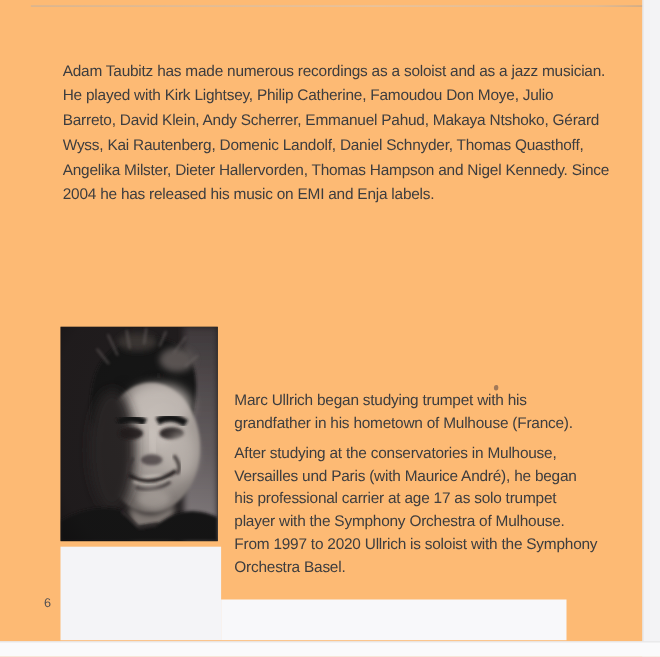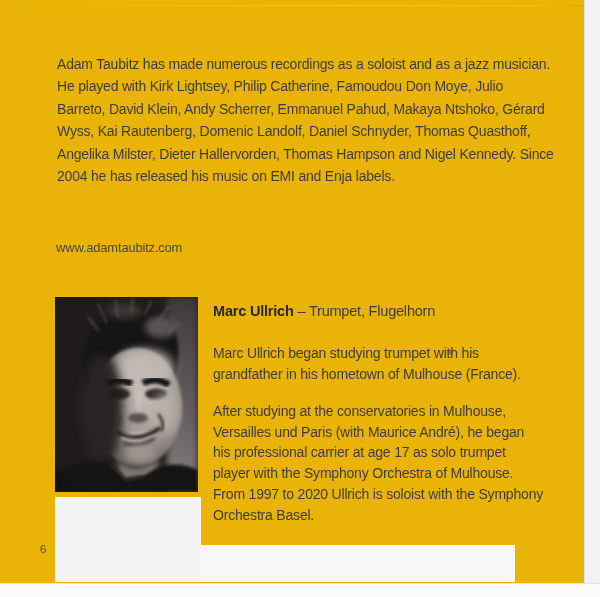--- a/index.html
+++ b/index.html
@@ -1,41 +1,41 @@
 <!DOCTYPE html>
 <html><head>
 <meta charset="utf-8">
 <style>
   html, body { margin: 0; padding: 0; background: #e9e9eb; }
   .scan-page {
     position: relative;
     width: 600px;
     height: 597px;
-    background: #eab308;
+    background: #fdba74;
     overflow: hidden;
     font-family: "Liberation Sans", "DejaVu Sans", sans-serif;
     color: #3d3d3f;
   }
   .txt {
     position: absolute;
     font-size: 14px;
     line-height: 22.4px;
     letter-spacing: -0.2px;
     white-space: pre-line;
   }
   .intro-p1 { left: 57px; top: 53px;  width: 525px; }
   .intro-p2 { left: 57px; top: 196px; width: 525px; }
   .website  { left: 56px; top: 239px; font-size: 13px; line-height: 18px; color: #48484a; }
   .bio-heading {
     position: absolute; left: 213px; top: 301px;
     font-size: 14.5px; line-height: 20.6px; letter-spacing: -0.2px;
   }
   .bio-heading .artist-name { font-weight: bold; color: #29292b; }
   .bio-p { line-height: 20.7px; width: 360px; }
-  .bio-p1 { left: 213px; top: 343px; }
+  .bio-p1 { left: 213px; top: 353px; }
   .bio-p2 { left: 213px; top: 401px; }
   .page-number {
     position: absolute; left: 40px; top: 543px;
     font-size: 11.5px; color: #4f4f52; letter-spacing: 0;
   }
   .photo-frame {
     position: absolute; left: 55px; top: 297px;
     width: 143px; height: 195px;
     overflow: hidden;
     background: #201c1d;
@@ -82,21 +82,20 @@
   <div class="bleed-through-b"></div>
 
   <div class="txt intro-p1">Adam Taubitz has made numerous recordings as a soloist and as a jazz musician.
 He played with Kirk Lightsey, Philip Catherine, Famoudou Don Moye, Julio
 Barreto, David Klein, Andy Scherrer, Emmanuel Pahud, Makaya Ntshoko, Gérard
 Wyss, Kai Rautenberg, Domenic Landolf, Daniel Schnyder, Thomas Quasthoff,
 Angelika Milster, Dieter Hallervorden, Thomas Hampson and Nigel Kennedy. Since
 2004 he has released his music on EMI and Enja labels.</div>
 
 
-  <div class="txt website">www.adamtaubitz.com</div>
 
   <div class="photo-frame">
     <svg width="143" height="195" viewBox="0 0 143 195" xmlns="http://www.w3.org/2000/svg">
       <defs>
         <linearGradient id="bgRight" x1="0" y1="0" x2="0" y2="1">
           <stop offset="0" stop-color="#453f41"></stop>
           <stop offset="0.6" stop-color="#6b6466"></stop>
           <stop offset="1" stop-color="#958e90"></stop>
         </linearGradient>
         <radialGradient id="faceGrad" cx="0.63" cy="0.4" r="0.8">
@@ -164,24 +163,20 @@
       <path d="M62 162 Q82 180 104 160 L101 192 L66 192 Z" fill="#8b837e" filter="url(#b4)"></path>
       <path d="M80 168 L80 192" stroke="#5d5654" stroke-width="6" filter="url(#b4)"></path>
 
       <path d="M0 195 L0 176 Q28 160 54 166 L70 181 L90 178 Q114 160 143 173 L143 195 Z" fill="#151213" filter="url(#b2)"></path>
       <path d="M56 168 L72 183 L88 180" stroke="#3a3434" stroke-width="2" fill="none" filter="url(#b2)"></path>
 
       <rect width="143" height="195" fill="url(#vig)"></rect>
     </svg>
   </div>
 
-  <div class="bio-heading">
-    <span class="artist-name">Marc Ullrich</span>
-    <span class="artist-instruments">– Trumpet, Flugelhorn</span>
-  </div>
 
   <div class="txt bio-p bio-p1">Marc Ullrich began studying trumpet with his
 grandfather in his hometown of Mulhouse (France).</div>
 
   <div class="txt bio-p bio-p2">After studying at the conservatories in Mulhouse,
 Versailles und Paris (with Maurice André), he began
 his professional carrier at age 17 as solo trumpet
 player with the Symphony Orchestra of Mulhouse.
 From 1997 to 2020 Ullrich is soloist with the Symphony
 Orchestra Basel.</div>

